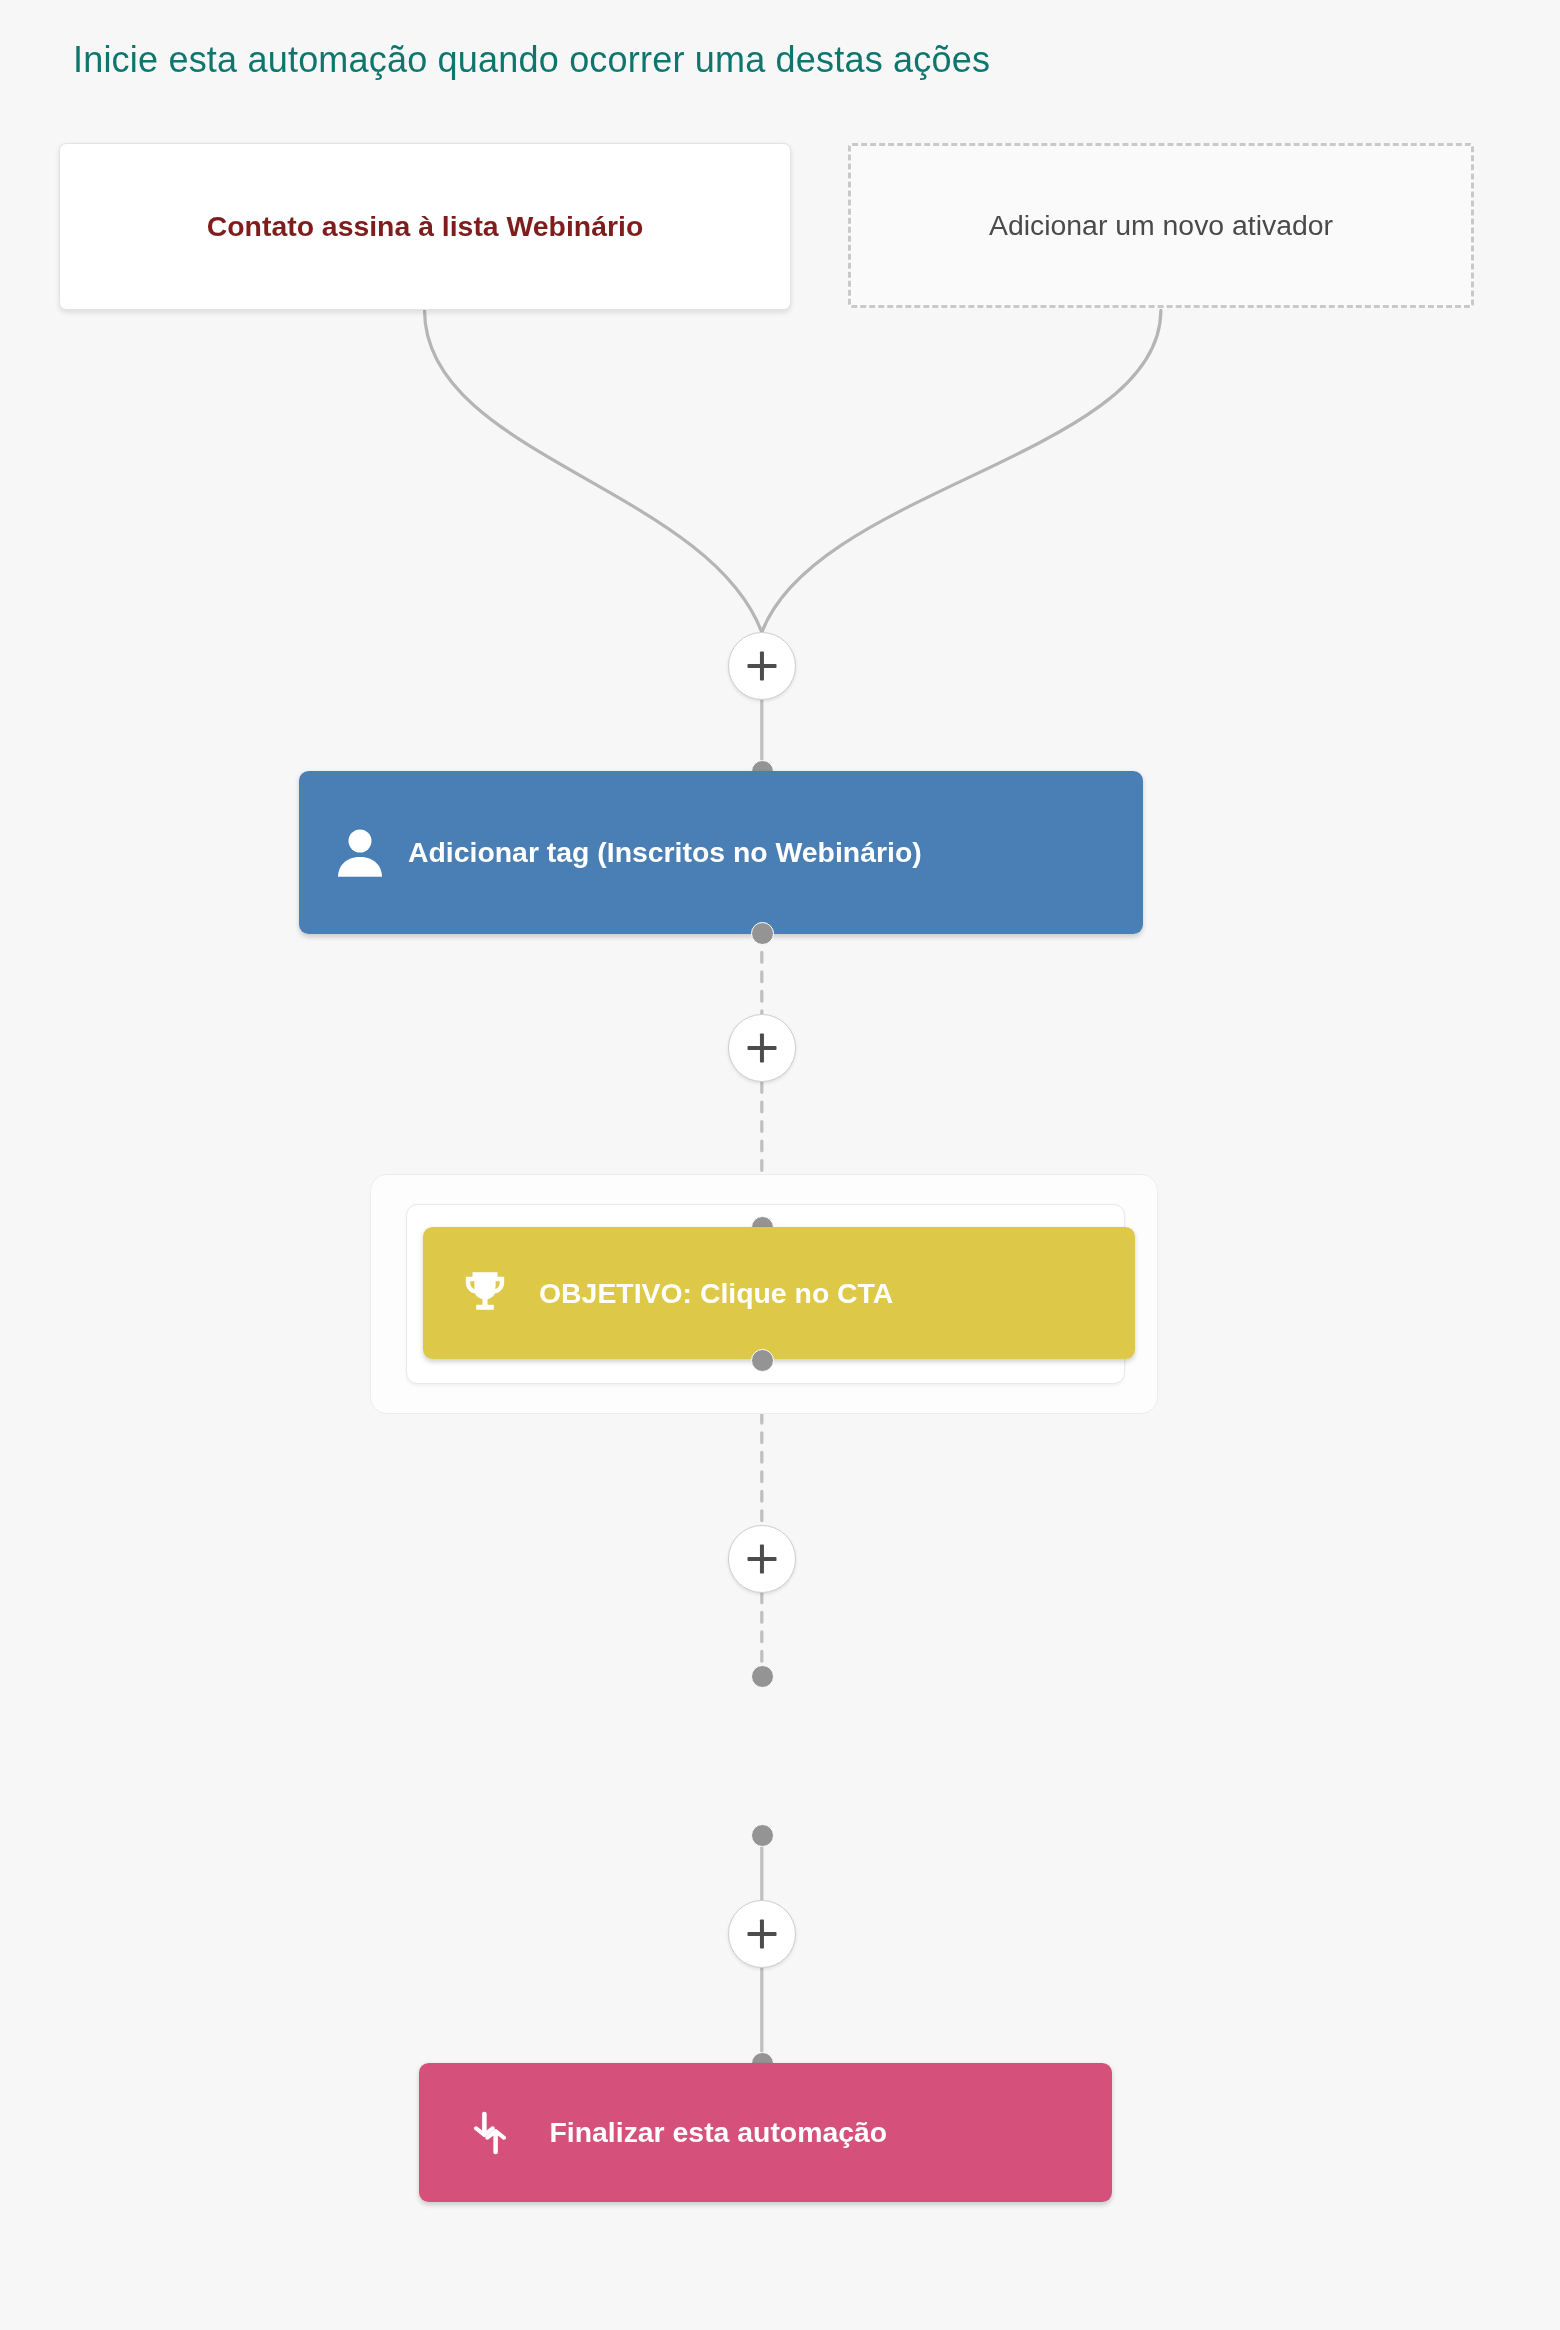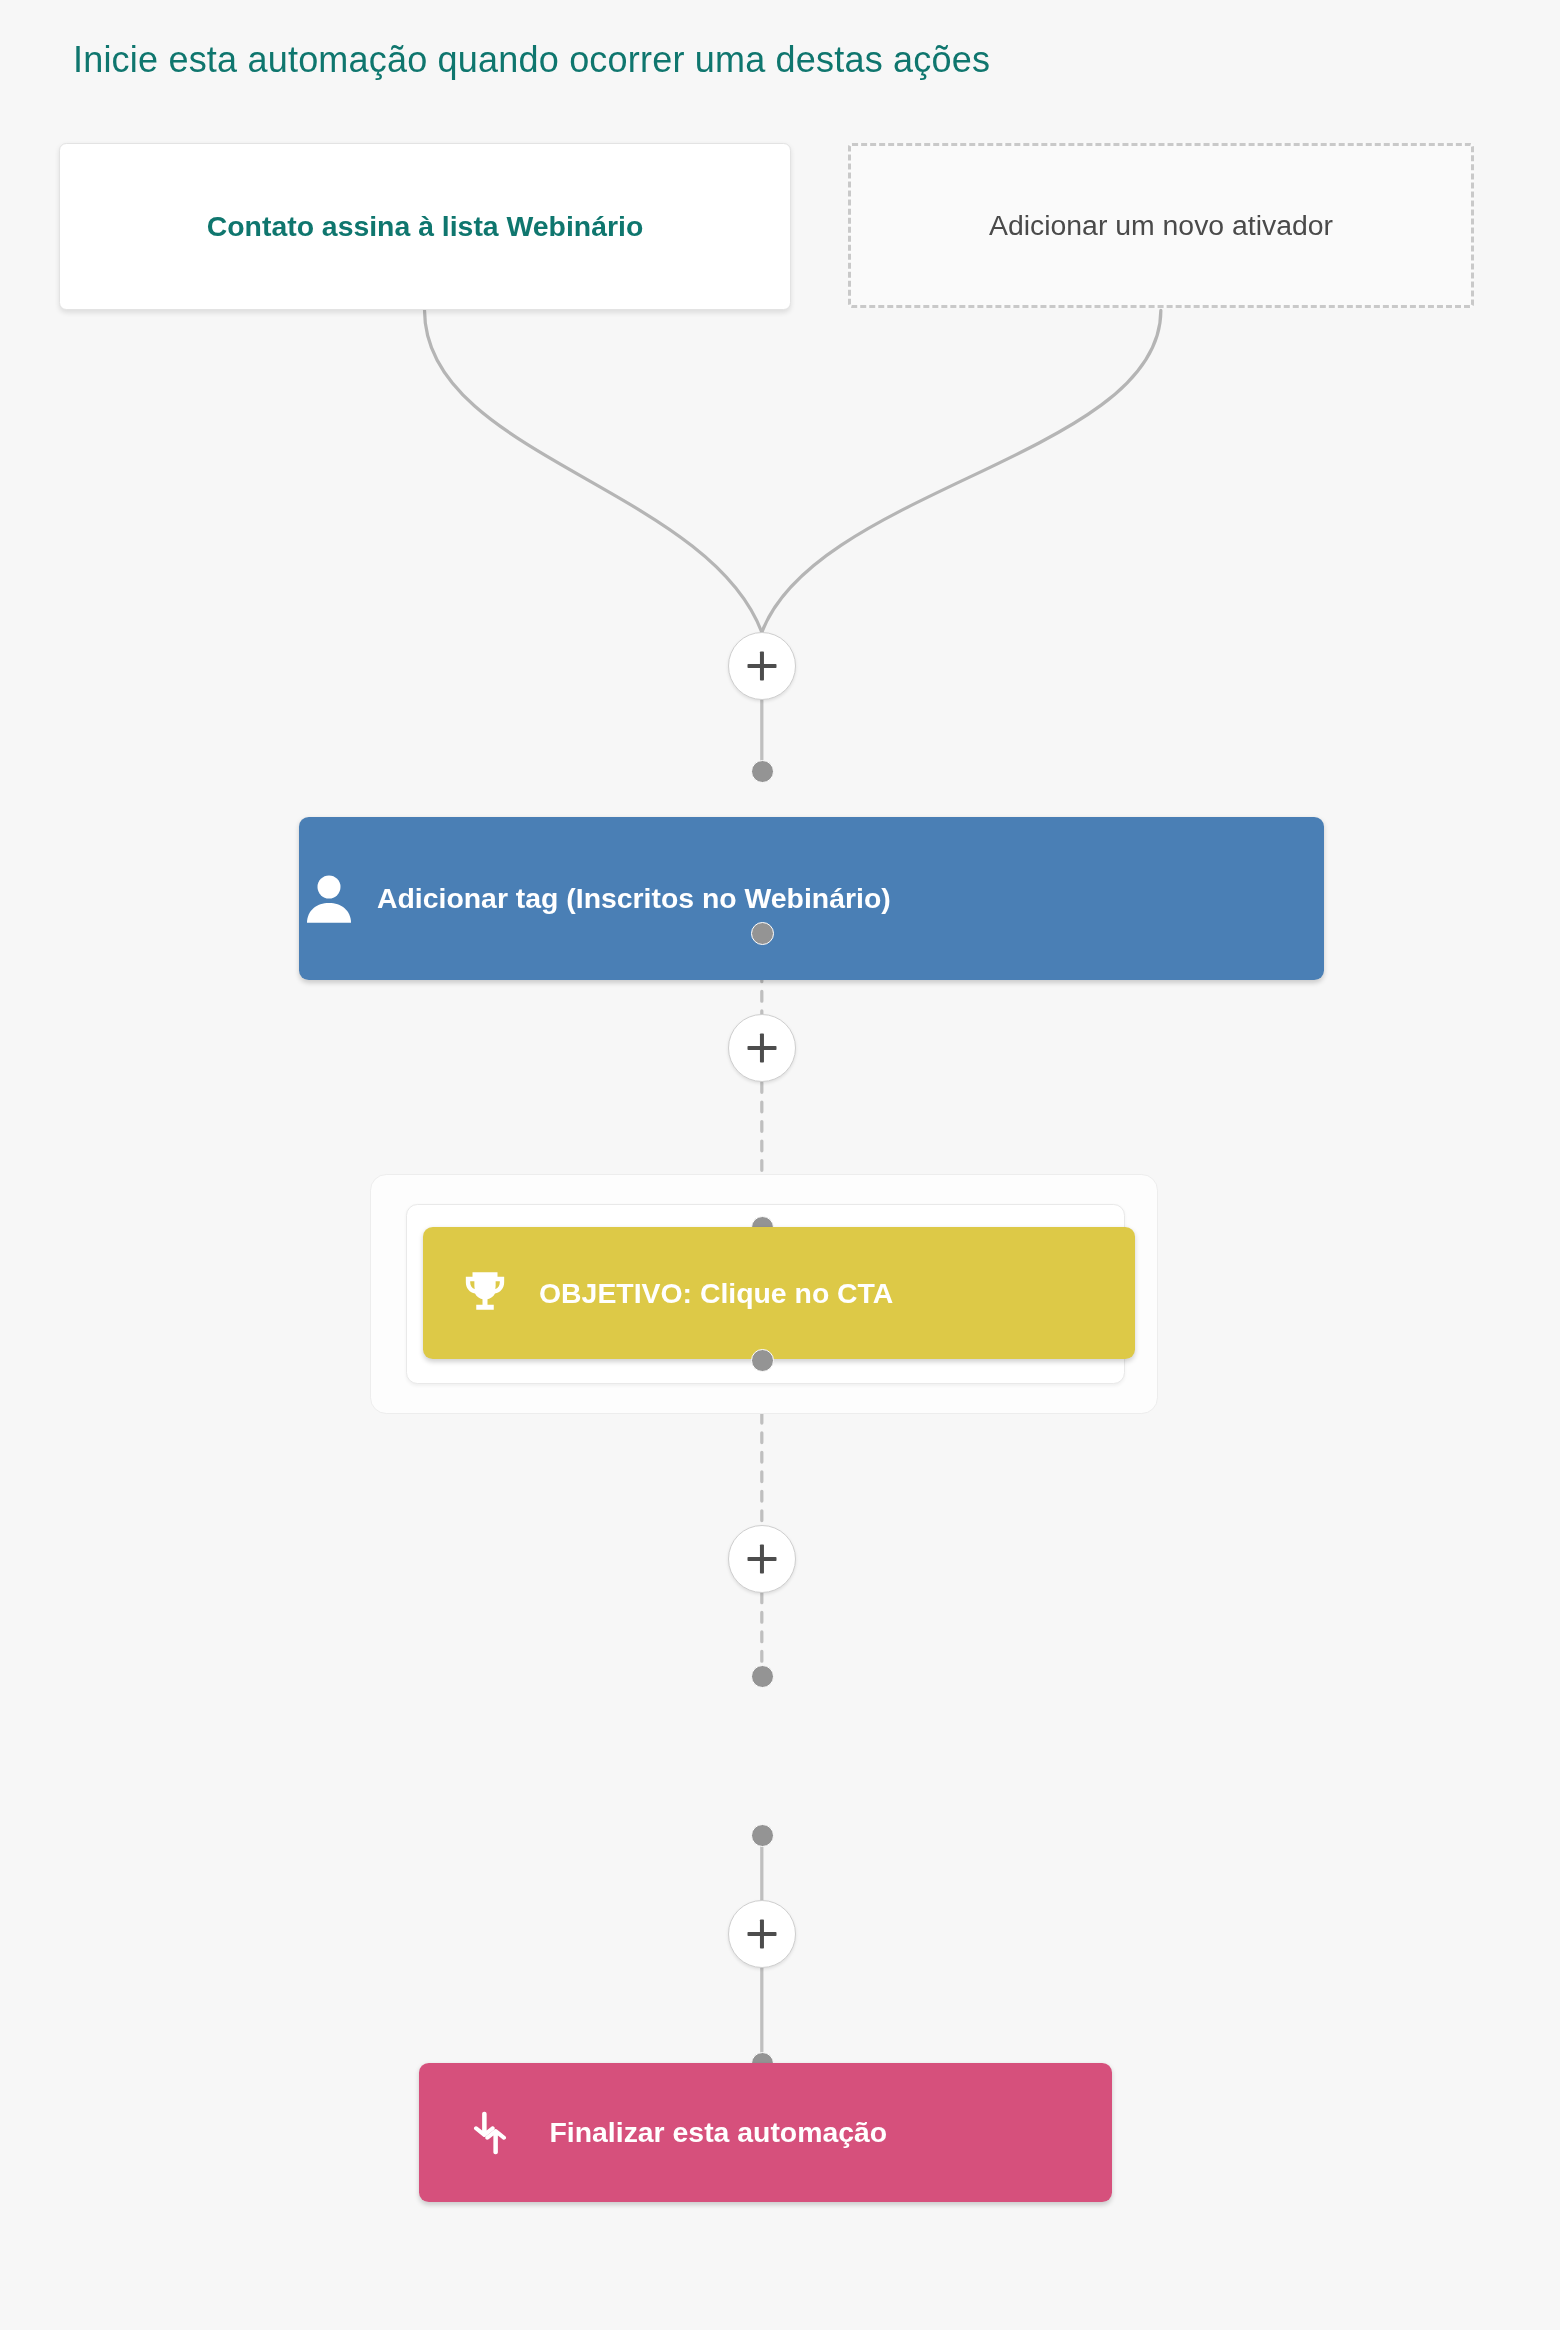--- a/index.html
+++ b/index.html
@@ -46,21 +46,21 @@
     border-radius: 7.3px;
     box-shadow: 0 2.4px 4.9px rgba(0,0,0,0.10);
     display: flex;
     align-items: center;
     justify-content: center;
     box-sizing: border-box;
   }
   .trigger-start .label {
     font-size: 28.4px;
     font-weight: bold;
-    color: #0f766e;
+    color: #7f1d1d;
     white-space: nowrap;
   }
 
   .trigger-add {
     position: absolute;
     left: 848px;
     top: 143px;
     width: 626px;
     height: 165px;
     background: #fafafa;
@@ -154,22 +154,22 @@
     white-space: nowrap;
   }
 
   .node.blue  { background: #4a7fb5; }
   .node.pink  { background: #d6507c; }
   .node.gold  { background: #ddc947; }
 
   
   #node-tag-1 {
     left: 299px; top: 771px;
-    width: 1025px; height: 163px;
-    margin-top: 46px;
+    width: 844px; height: 163px;
+    padding-left: 31px;
   }
   #node-tag-1 .node-icon { width: 60px; height: 60px; margin-right: 18px; }
 
   
   #node-tag-2 {
     left: 286px; top: 1676px;
     width: 960px; height: 159px;
     padding-left: 31px;
   }
   #node-tag-2 .node-icon { width: 57px; height: 57px; margin-right: 19.5px; }

